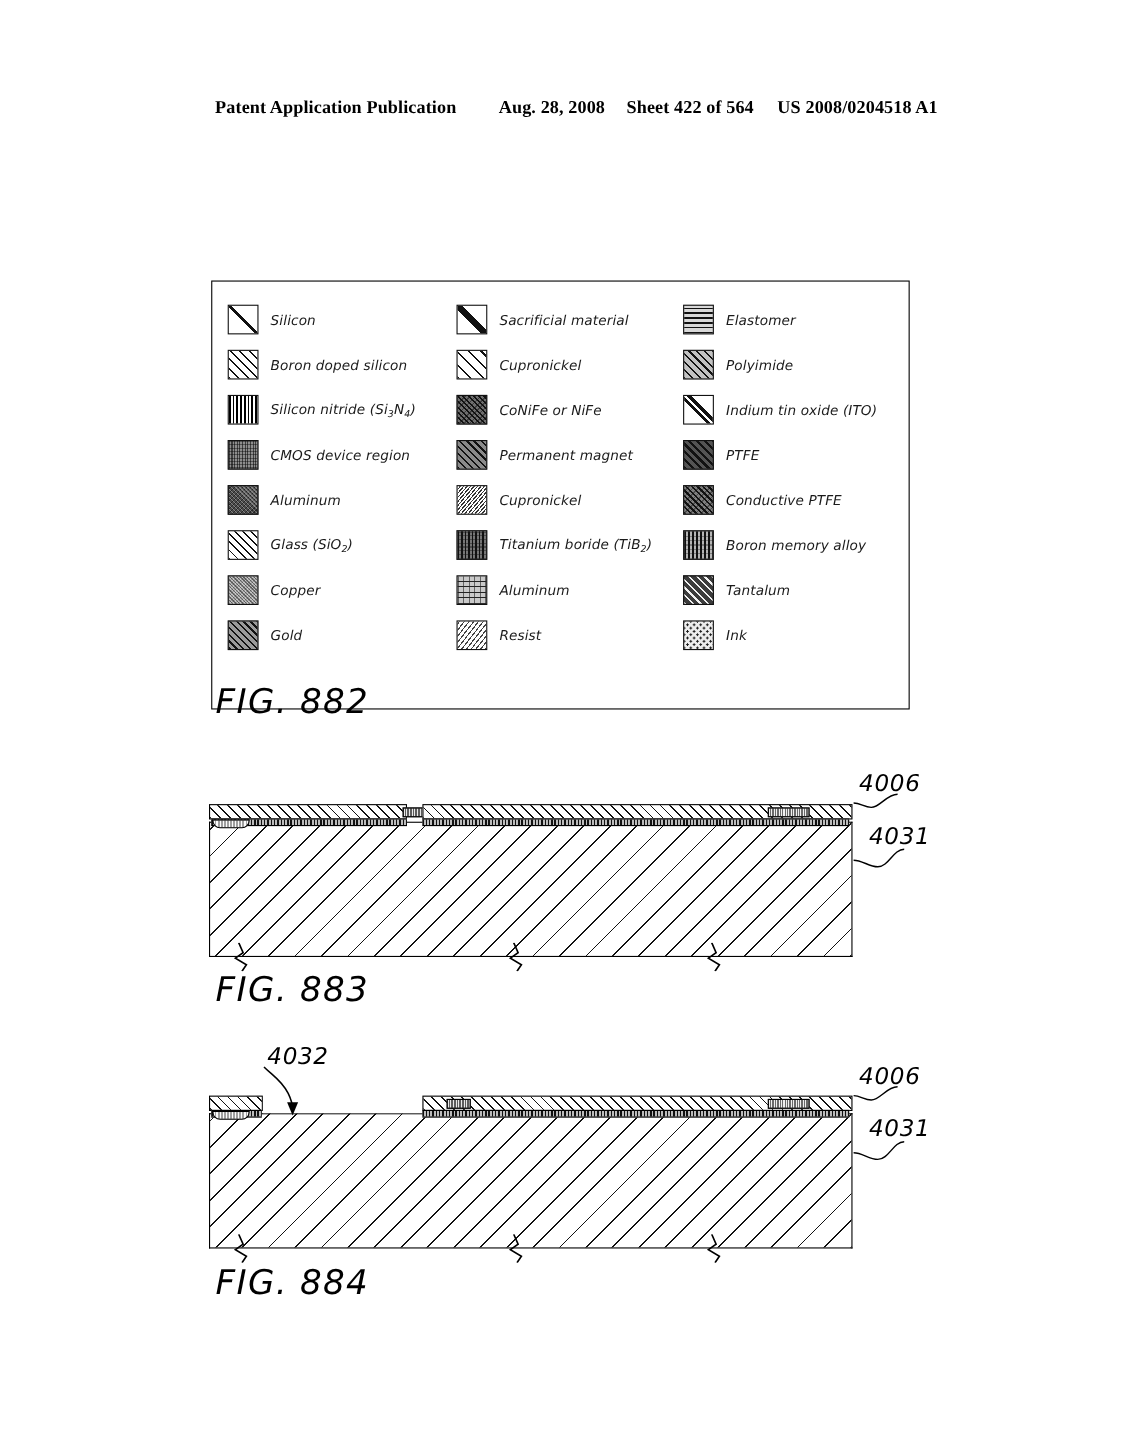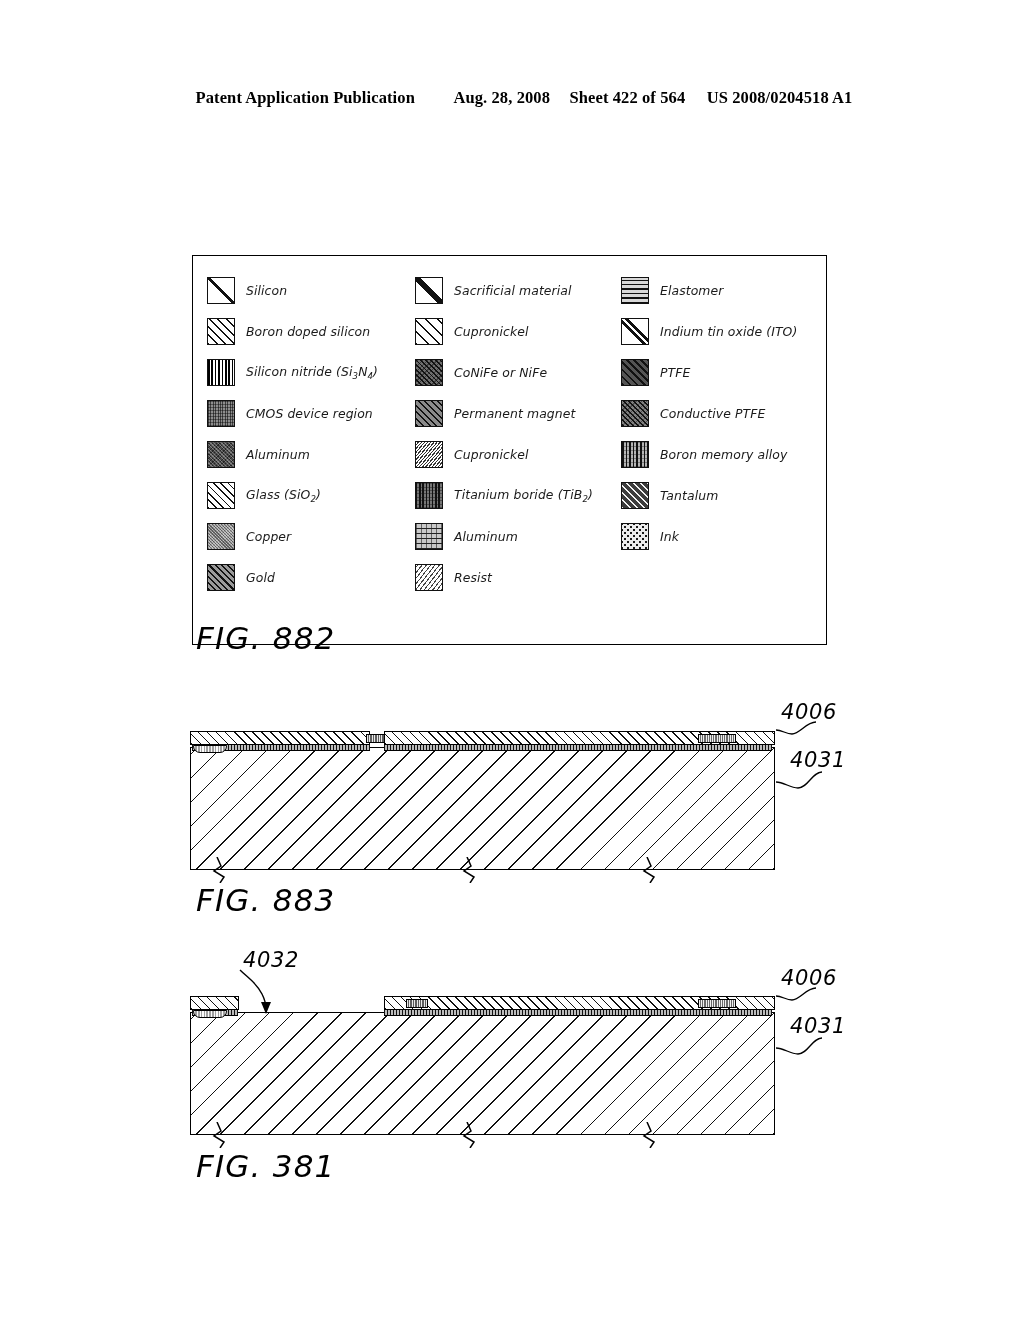--- a/index.html
+++ b/index.html
@@ -314,20 +314,24 @@
         <div class="swatch p-resist"></div>
         <div class="legend-label">Resist</div>
       </div>
     </div>
   <div class="legend-col" id="legend-col-3">
       <div class="legend-item">
         <div class="swatch p-elastomer"></div>
         <div class="legend-label">Elastomer</div>
       </div>
       <div class="legend-item">
+        <div class="swatch p-polyimide"></div>
+        <div class="legend-label">Polyimide</div>
+      </div>
+      <div class="legend-item">
         <div class="swatch p-ito"></div>
         <div class="legend-label">Indium tin oxide (ITO)</div>
       </div>
       <div class="legend-item">
         <div class="swatch p-ptfe"></div>
         <div class="legend-label">PTFE</div>
       </div>
       <div class="legend-item">
         <div class="swatch p-cptfe"></div>
         <div class="legend-label">Conductive PTFE</div>
@@ -423,13 +427,13 @@
 <div class="ref-num" style="left:781px;top:966px;">4006</div>
 <svg class="leader" style="left:766px;top:984px;width:52px;height:30px;">
   <path d="M50,4 C40,4 34,16 26,16 C20,16 16,12 10,12" fill="none" stroke="#000" stroke-width="1.3"></path>
 </svg>
 
 <div class="ref-num" style="left:790px;top:1014px;">4031</div>
 <svg class="leader" style="left:770px;top:1032px;width:55px;height:36px;">
   <path d="M52,6 C42,6 38,22 28,22 C20,22 14,16 6,16" fill="none" stroke="#000" stroke-width="1.3"></path>
 </svg>
 
-<div class="fig-caption" id="caption-884">FIG. 381</div>
+<div class="fig-caption" id="caption-884">FIG. 884</div>
 
 </body></html>

